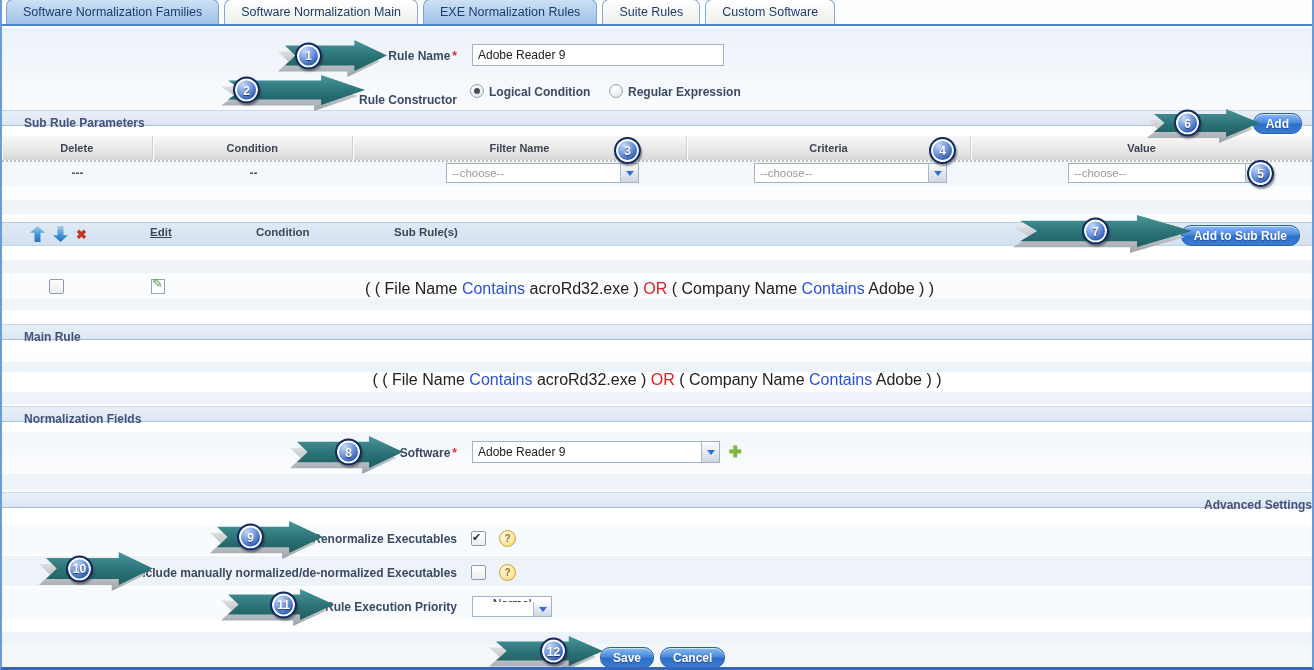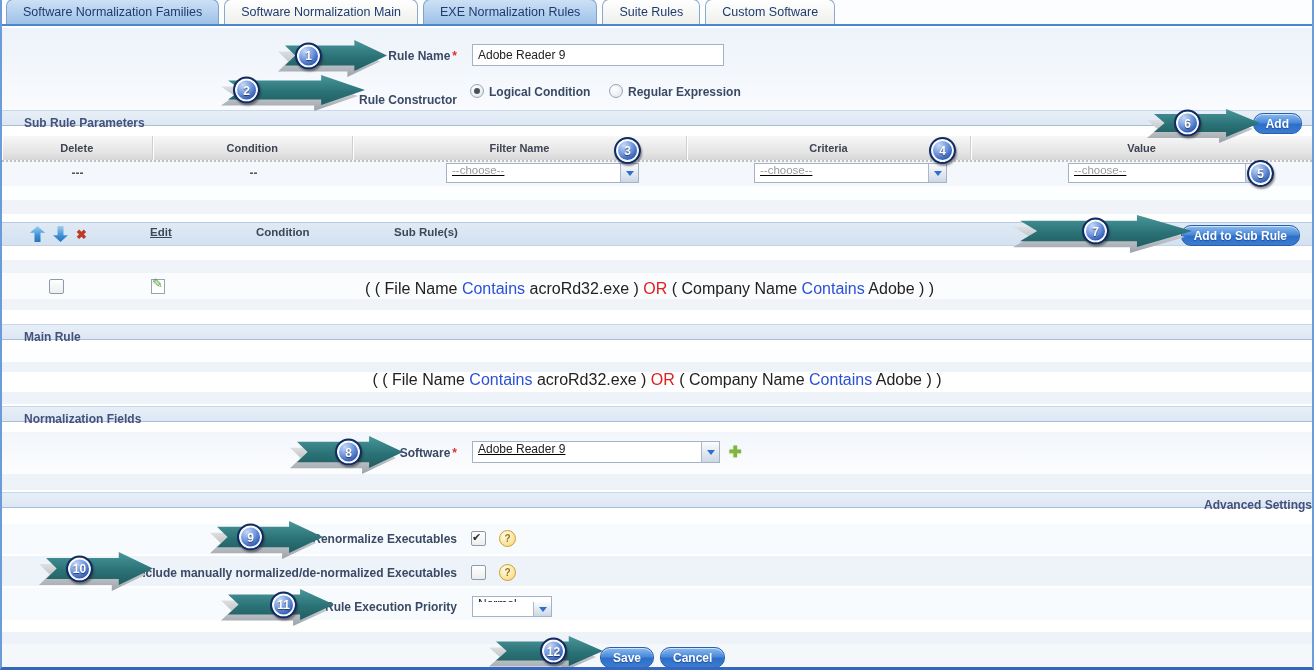--- a/index.html
+++ b/index.html
@@ -30,22 +30,22 @@
   .btn-pill{position:absolute;height:19px;display:flex;align-items:center;justify-content:center;padding:0 12px;
     border-radius:10px;border:1px solid #2a5fae;color:#fff;font-size:12px;font-weight:bold;z-index:3;
     background:linear-gradient(#8cbbee 0%,#4a8ada 45%,#2d6fc8 55%,#3b7cd2 100%);
     box-shadow:inset 0 1px 0 rgba(255,255,255,.6);text-shadow:0 1px 1px rgba(0,0,60,.35);cursor:pointer;white-space:nowrap;}
   
   .thead{position:absolute;left:0;top:136px;width:100%;height:26px;display:flex;z-index:1;
     background:linear-gradient(180deg,#f7f7f7,#e4e4e4 70%,#d6d6d6);border-bottom:2px dotted #c0c0c0;box-sizing:border-box;}
   .th{display:flex;align-items:center;justify-content:center;font-size:11px;font-weight:bold;color:#3d4452;
     border-right:1px solid #cfcfcf;box-shadow:inset 1px 0 0 #fff;box-sizing:border-box;}
   .cellmark{position:absolute;font-size:12px;font-weight:bold;color:#555;z-index:2;}
-  .selectbox{position:absolute;height:20px;border:1px solid #a3b2c6;background:#fff;display:flex;align-items:flex-start;
-    font-size:11.5px;z-index:2;box-sizing:border-box;text-decoration:underline;}
+  .selectbox{position:absolute;height:20px;border:1px solid #a3b2c6;background:#fff;display:flex;align-items:center;
+    font-size:11.5px;z-index:2;box-sizing:border-box;}
   .selectbox .txt{padding:0 5px;color:#9a9a9a;white-space:nowrap;overflow:hidden;}
   .selectbox.dark .txt{color:#222;font-size:12px;}
   .chev{margin-left:auto;width:17px;align-self:stretch;border-left:1px solid #aab8ca;
     background:linear-gradient(#fbfcfe,#dfe6ef 60%,#cdd7e4);display:flex;align-items:center;justify-content:center;}
   .chev::after{content:"";border:4px solid transparent;border-top:5px solid #2f6fd0;margin-top:5px;}
   
   .tbl2head{position:absolute;left:0;top:222px;width:100%;height:24px;z-index:1;
     background:linear-gradient(#e0eaf5,#d3e1f0);border-top:1px solid #b6c9e0;border-bottom:1px solid #c4d4e6;box-sizing:border-box;}
   .h2lbl{position:absolute;top:226px;font-size:11.5px;font-weight:bold;color:#3c4758;z-index:2;}
   .icon-up,.icon-down{position:absolute;width:15px;height:16px;z-index:2;cursor:pointer;

